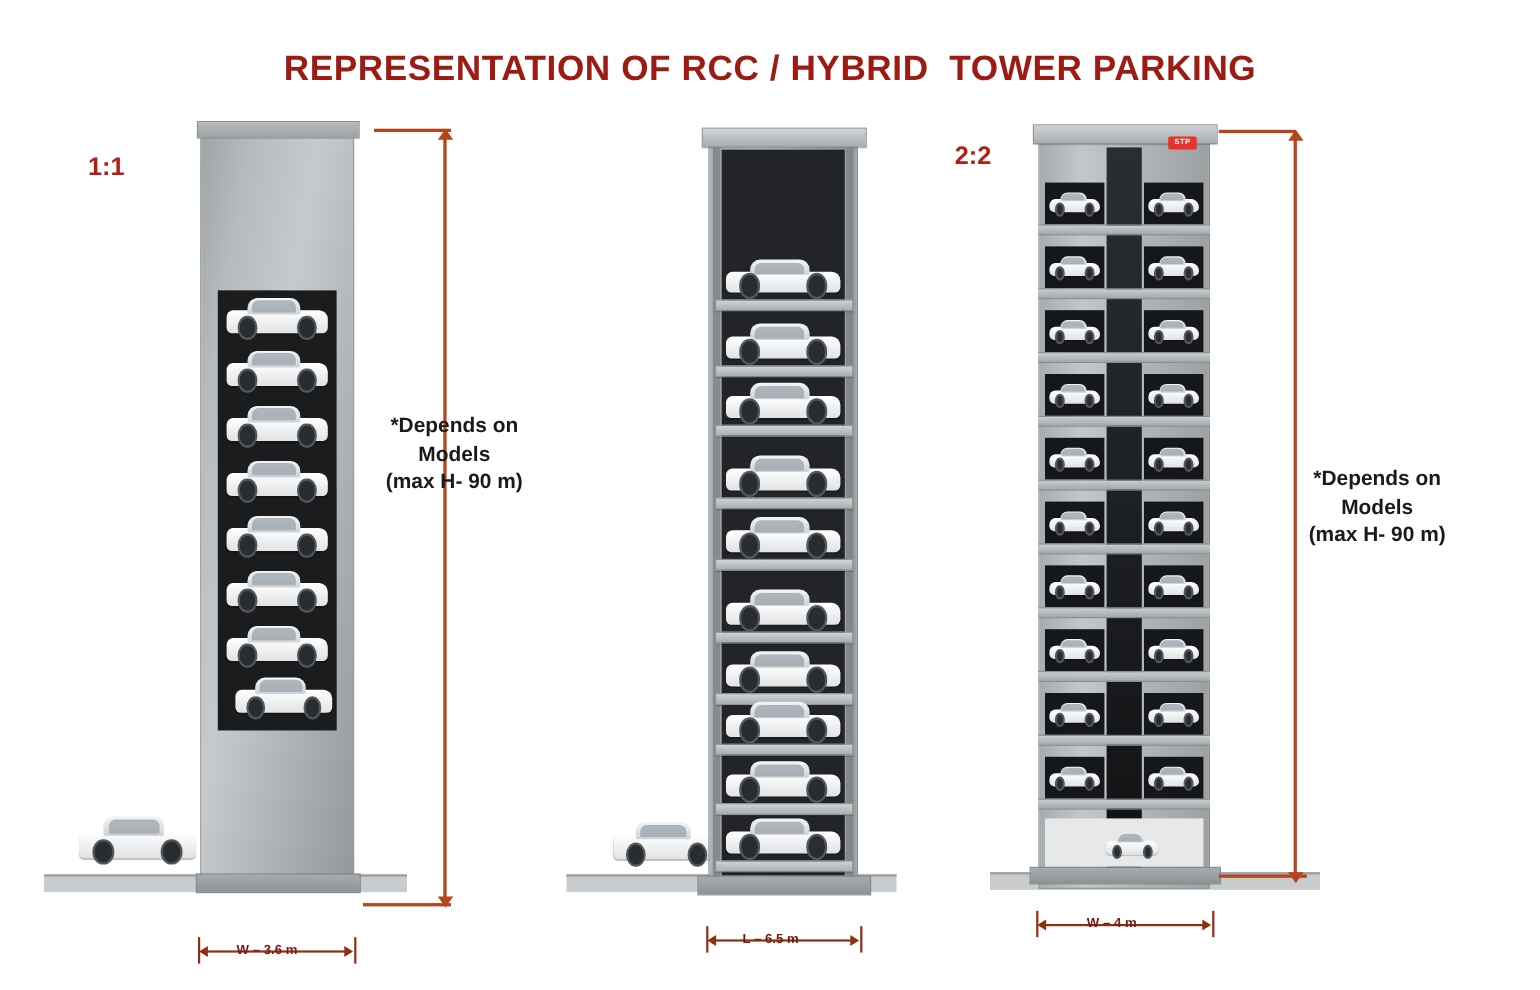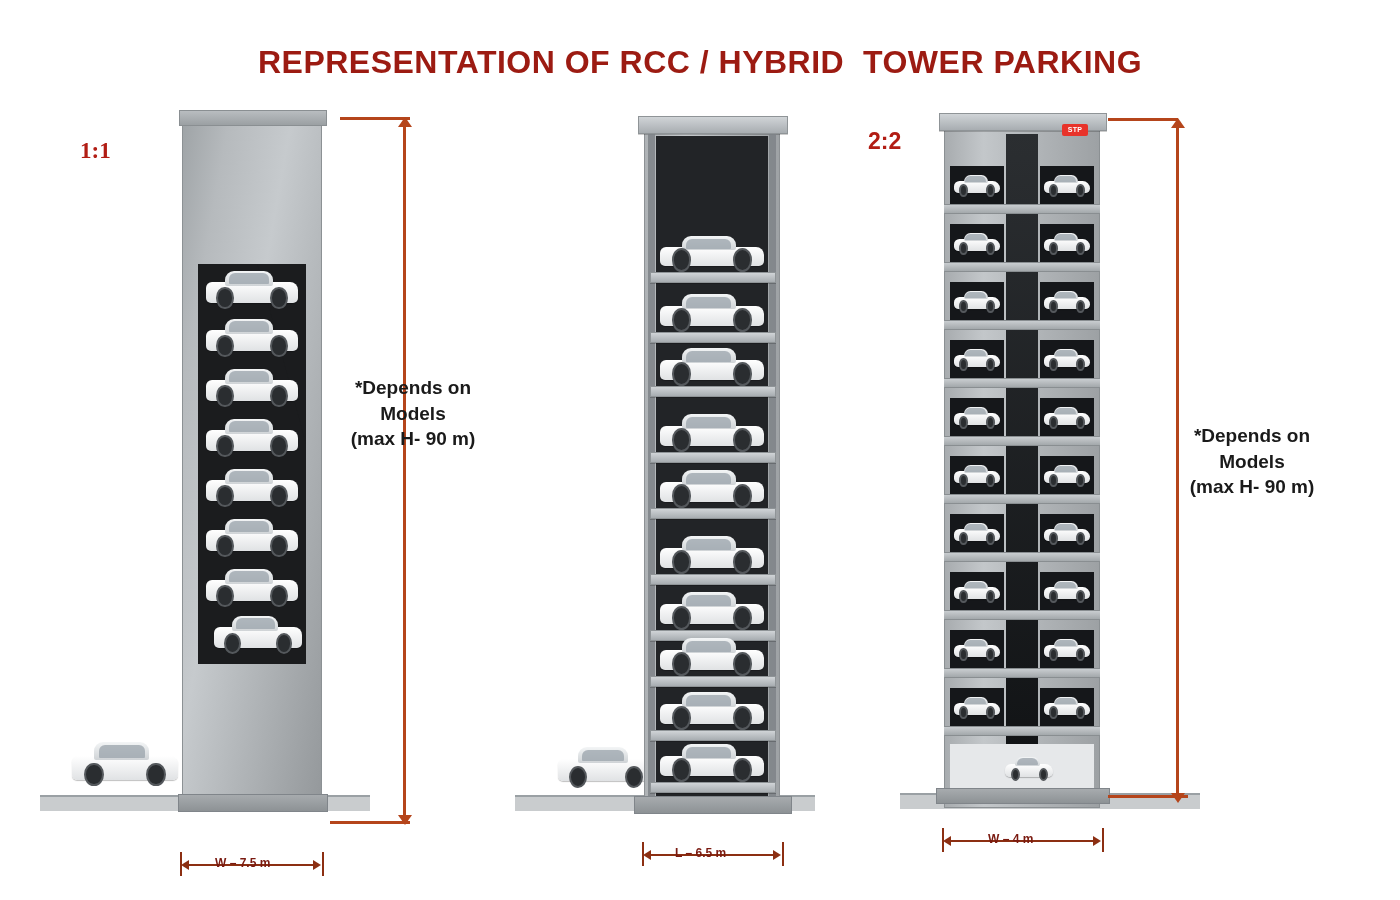--- a/index.html
+++ b/index.html
@@ -241,21 +241,21 @@
     position: absolute;
     width: 2px;
     background: #8c2f12;
   }
 </style>
 </head>
 <body>
 
 <div class="title">REPRESENTATION OF RCC / HYBRID  TOWER PARKING</div>
 
-<div class="ratio-label" style="left:80px; top:138px;font-family:Liberation Serif, serif;">1:1</div>
+<div class="ratio-label" style="left:80px; top:138px;">1:1</div>
 
 <div class="ground-line" style="left:40px; top:795px; width:330px;"></div>
 <div class="road" style="left:40px; top:795px; width:330px; height:14px;"></div>
 
 <div style="position:absolute; left:70px; top:737px; width:110px; height:52px;">
   <div class="car">
     <div class="body"></div>
       <div class="cabin"></div>
       <div class="glass"></div>
     <div class="wheel front"></div>
@@ -348,21 +348,21 @@
 
 <div class="vcap" style="left:340px; top:117px; width:70px;"></div>
 <div class="varrow" style="left:403px; top:126px; height:690px;"></div>
 <div class="vcap" style="left:330px; top:821px; width:80px;"></div>
 <div class="note" style="left:338px; top:375px; width:150px;">*Depends on Models
 (max H- 90 m)</div>
 
 <div class="hcap" style="left:180px; top:852px; height:24px;"></div>
 <div class="hcap" style="left:322px; top:852px; height:24px;"></div>
 <div class="harrow" style="left:188px; top:864px; width:126px;"></div>
-<div class="dim-text" style="left:215px; top:856px;">W – 7.5 m</div>
+<div class="dim-text" style="left:215px; top:856px;">W – 3.6 m</div>
 
 <div class="ground-line" style="left:515px; top:795px; width:300px;"></div>
 <div class="road" style="left:515px; top:795px; width:300px; height:14px;"></div>
 
 <div style="position:absolute; left:556px; top:742px; width:100px; height:48px;">
   <div class="car">
     <div class="body"></div>
       <div class="cabin"></div>
       <div class="glass"></div>
     <div class="wheel front"></div>

